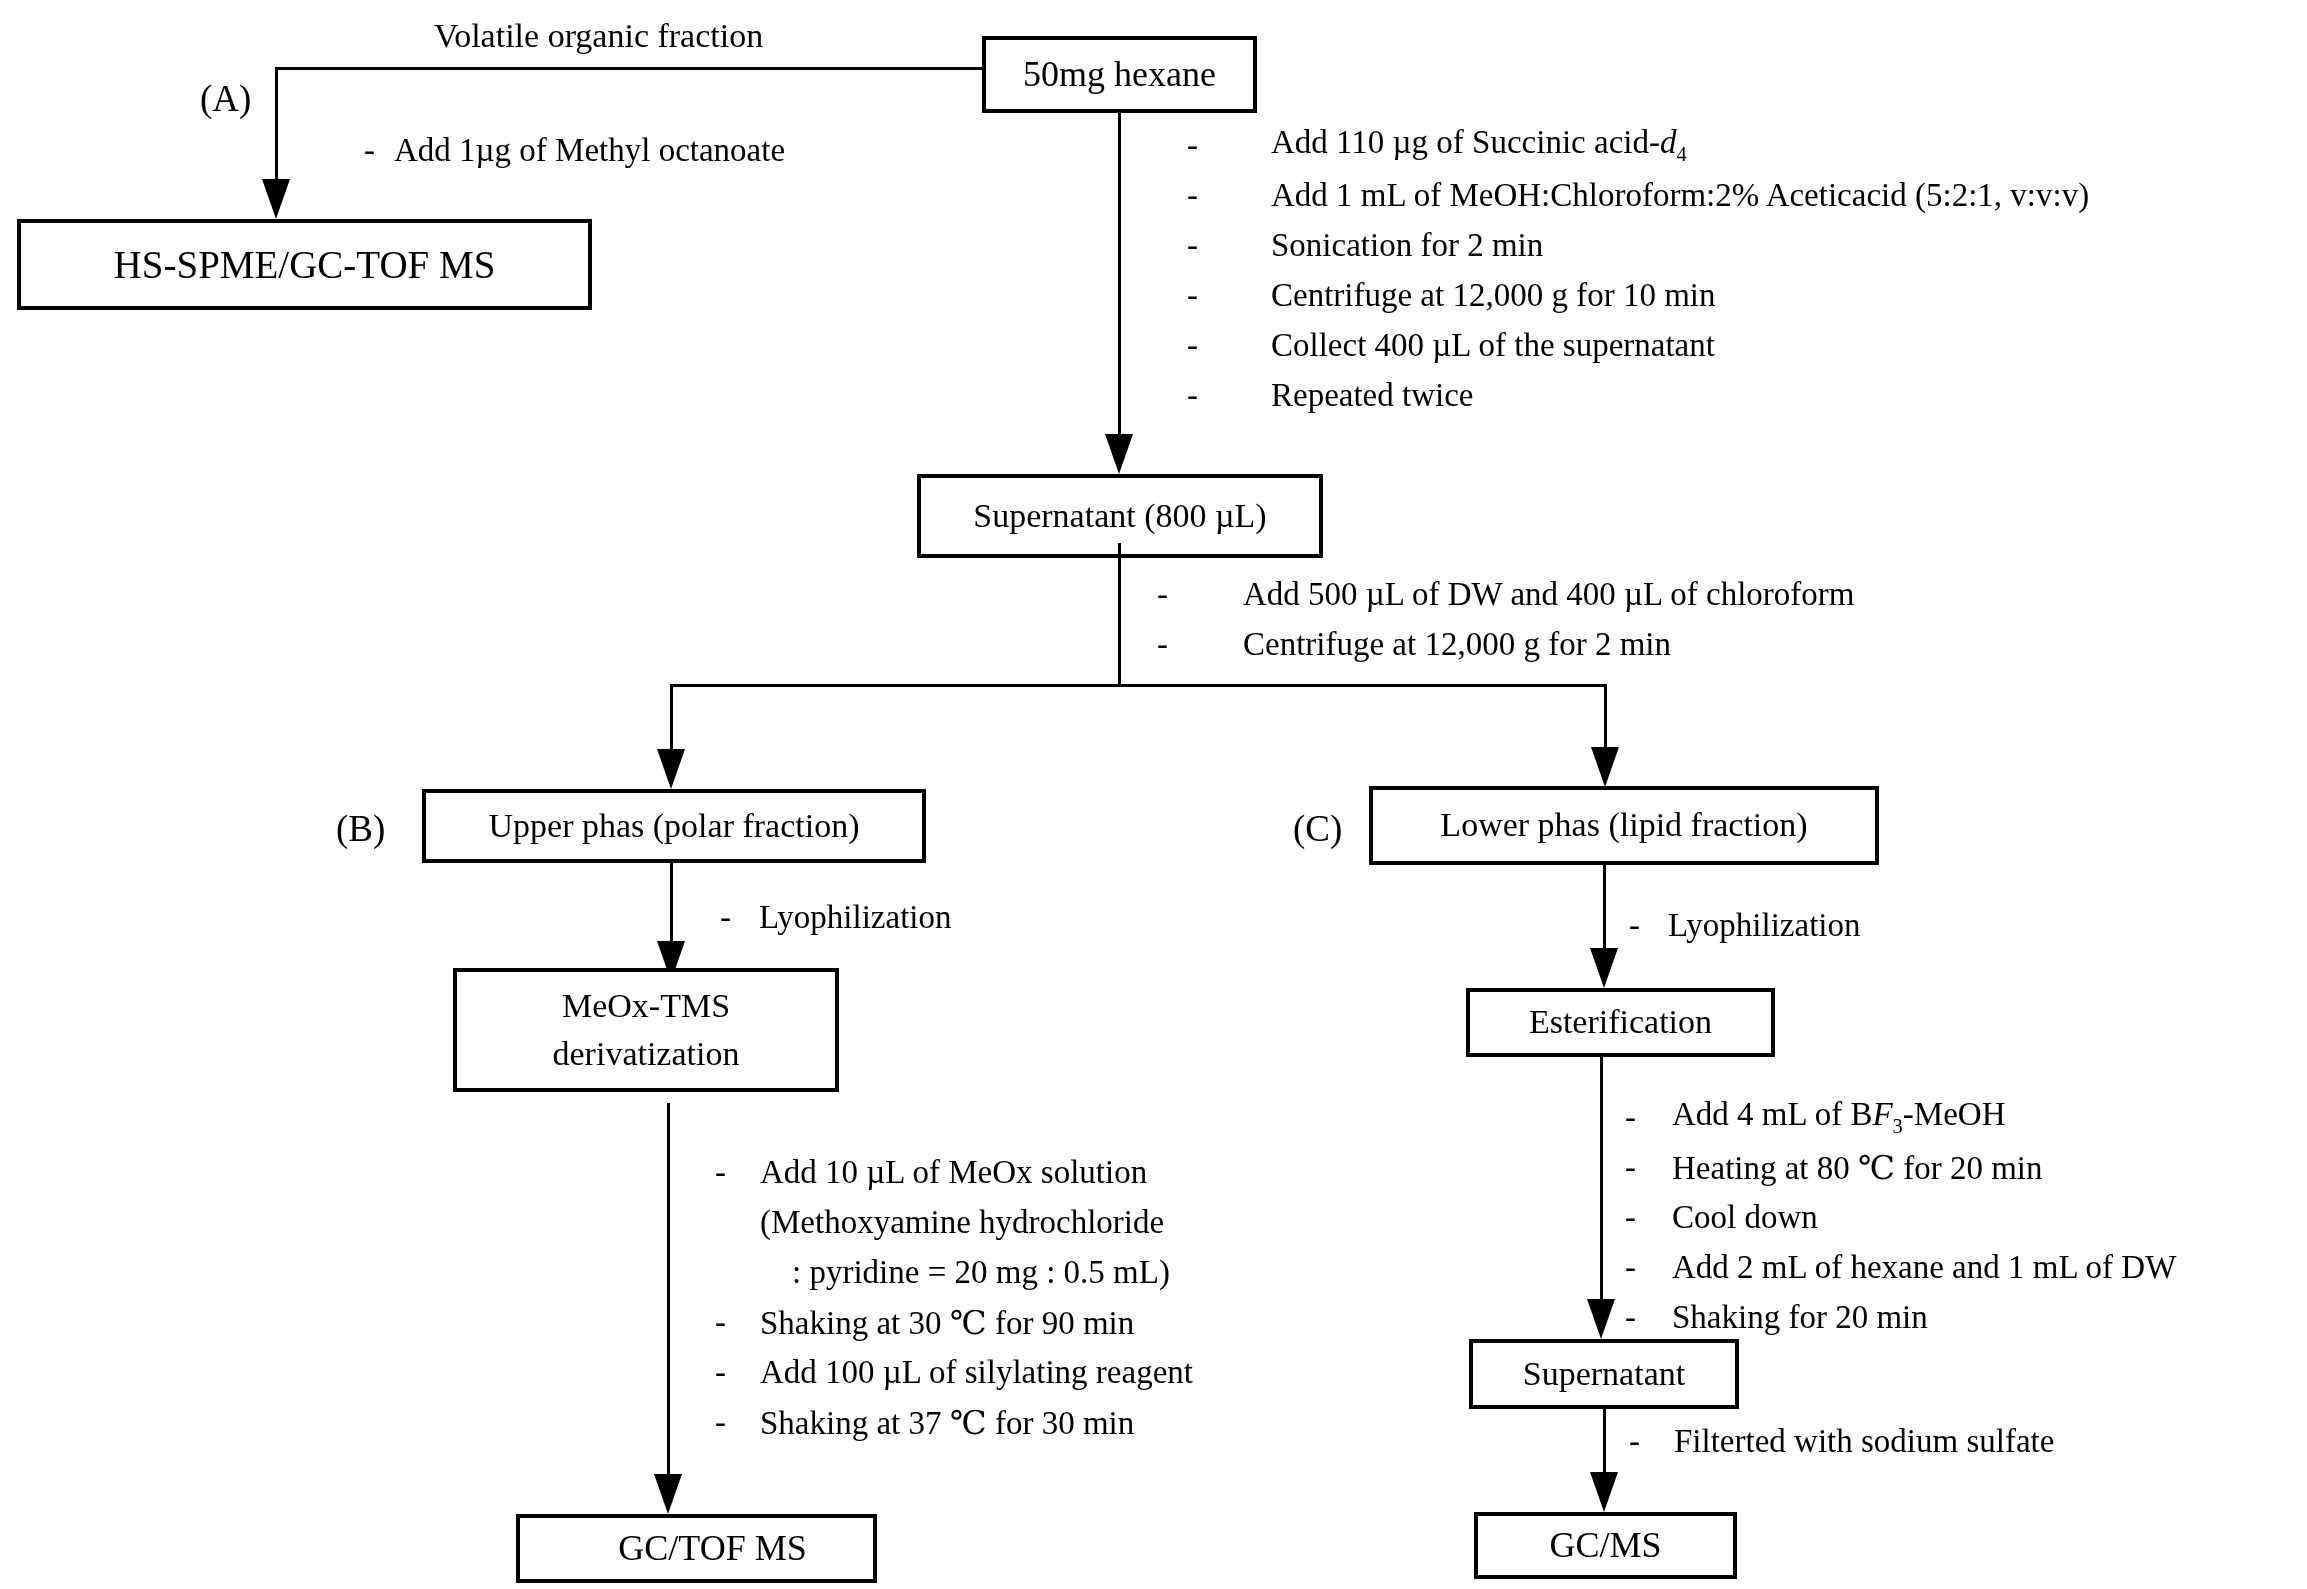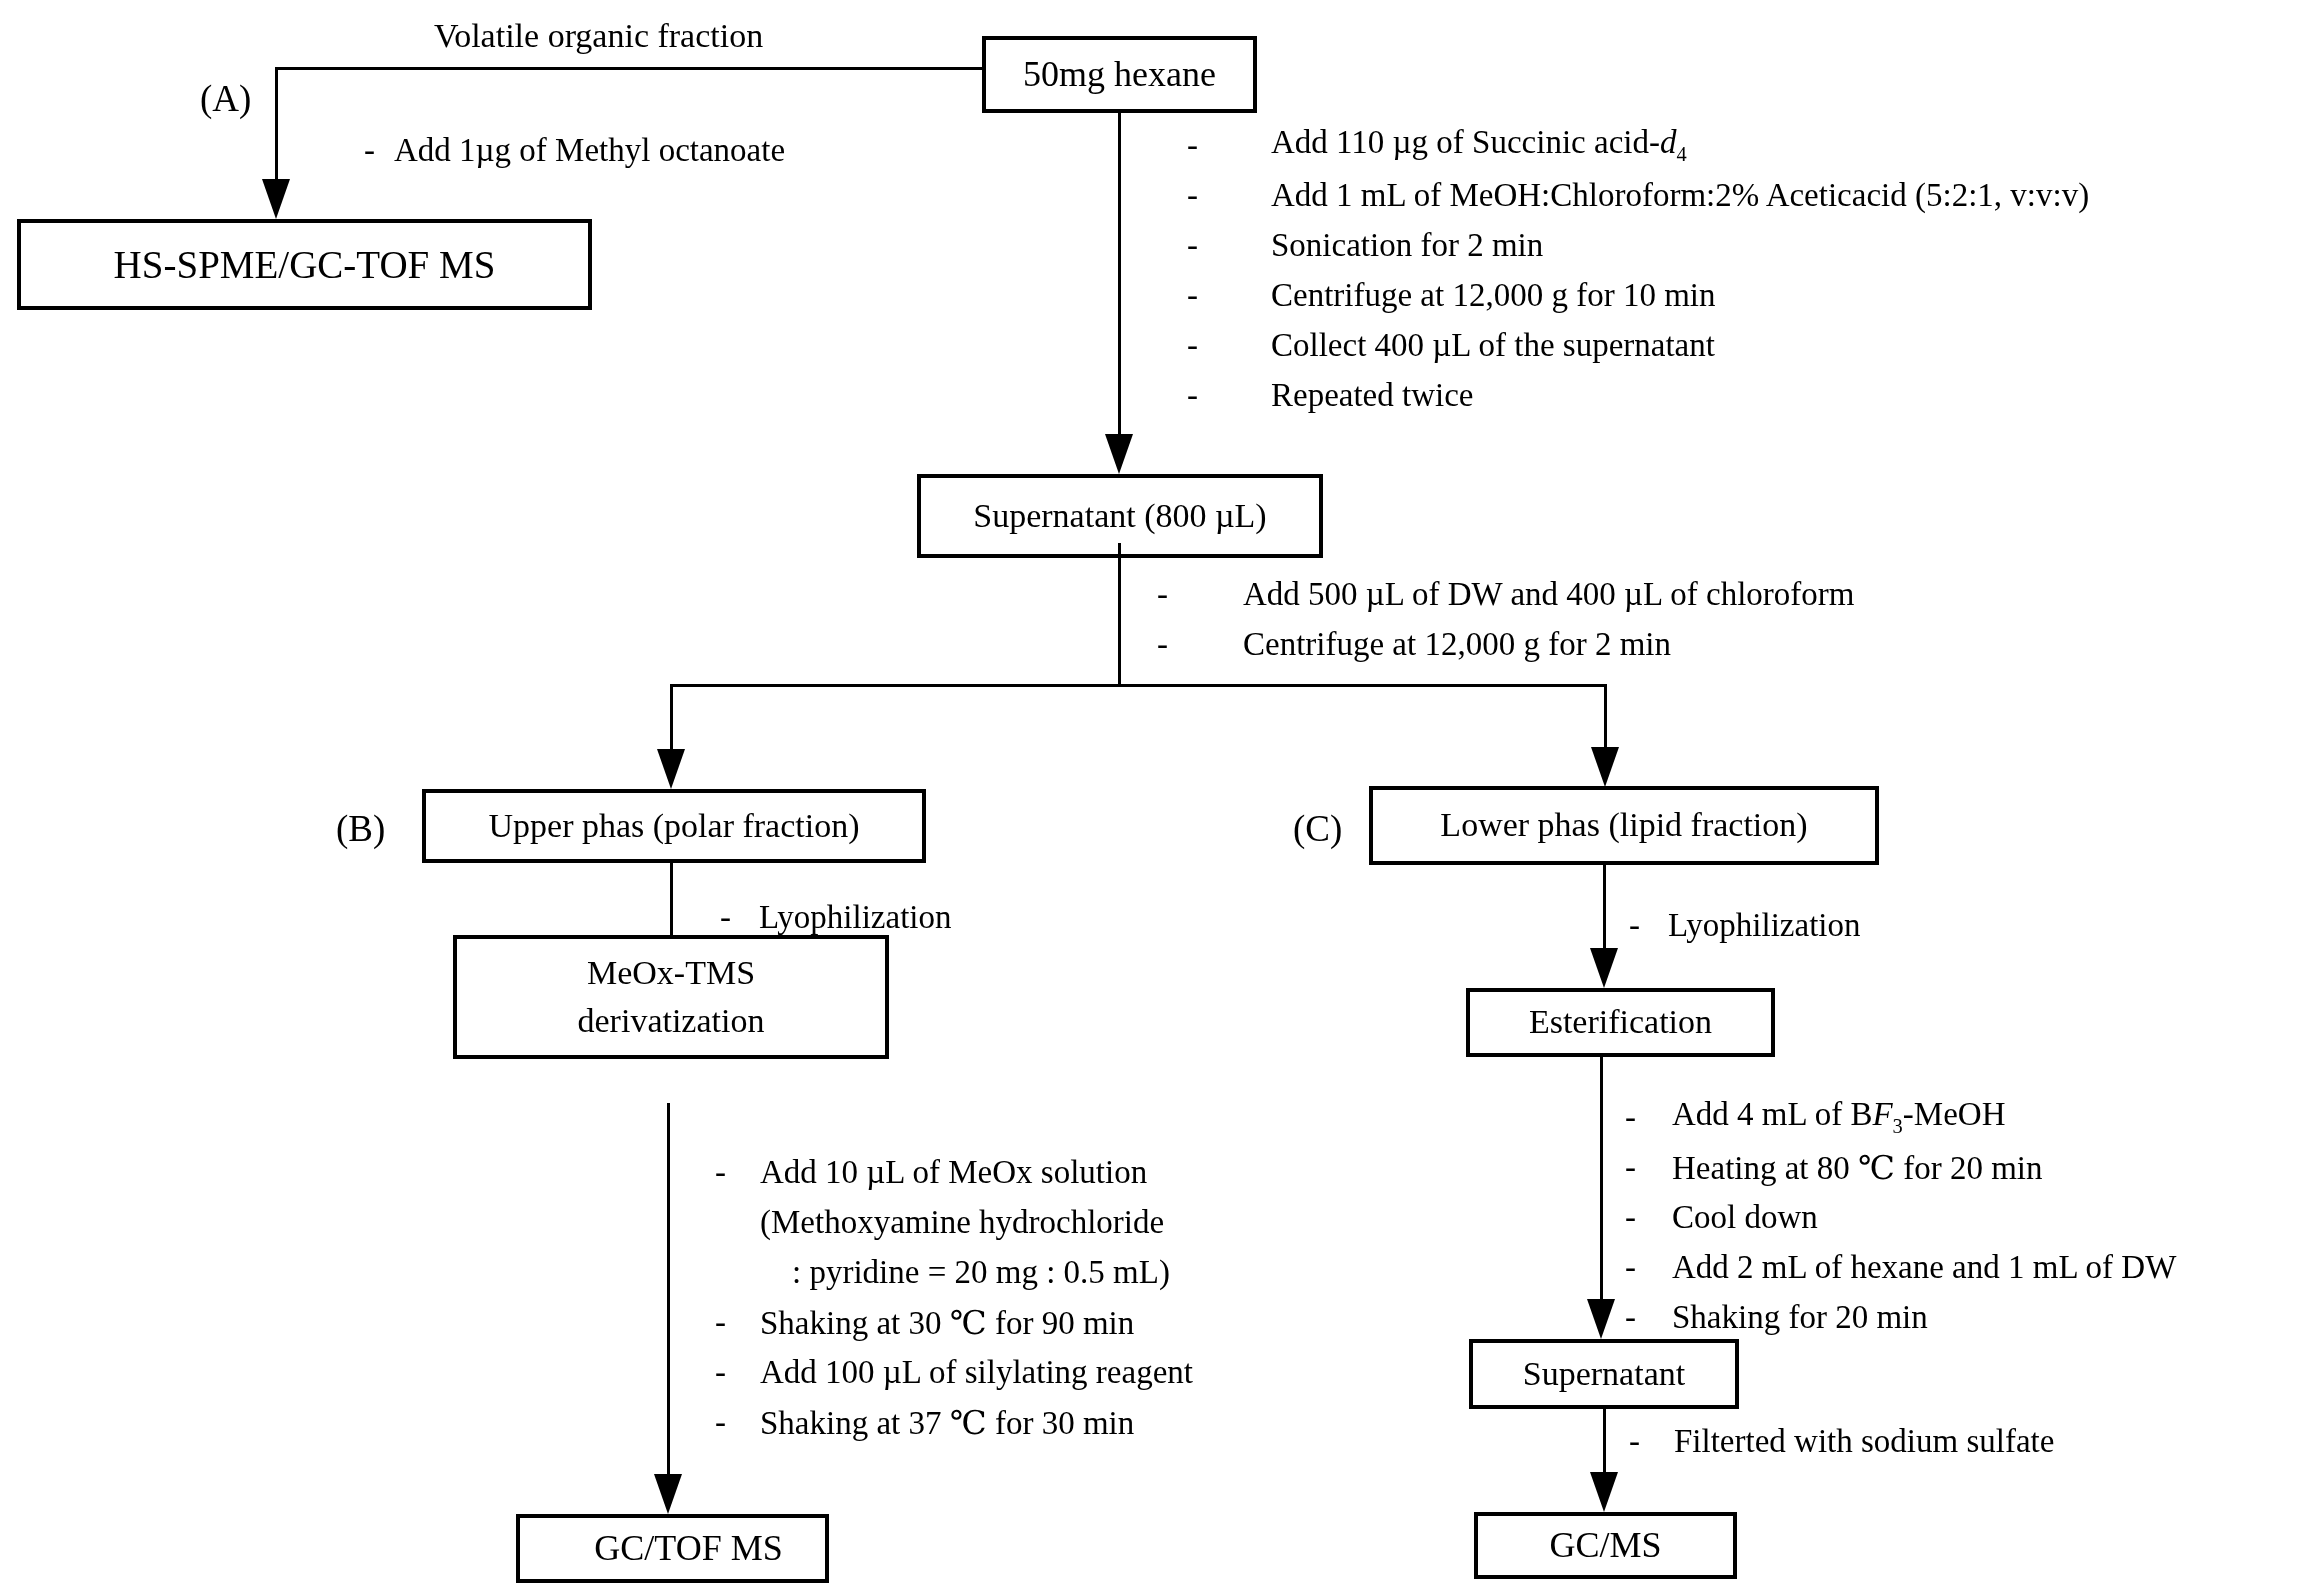--- a/index.html
+++ b/index.html
@@ -126,21 +126,21 @@
   </div>
 
   <div class="vline" style="left:670px; top:862px; height:80px;"></div>
   <div class="arr" style="left:657px; top:941px;"></div>
 
   <div class="note" style="left:720px; top:899px;">
     <span class="dash dw-54">-</span>
     <span>Lyophilization</span>
   </div>
 
-  <div class="box" style="left:453px; top:935px; width:436px; height:124px; font-size:34px;text-align:right;">
+  <div class="box" style="left:453px; top:968px; width:386px; height:124px; font-size:34px;text-align:right;">
     <span>MeOx-TMS</span>
     <span>derivatization</span>
   </div>
 
   <div class="vline" style="left:667px; top:1103px; height:372px;"></div>
   <div class="arr" style="left:654px; top:1474px;"></div>
 
   <div class="list" style="left:715px; top:1147px;">
     <div class="row">
       <span class="dcol dw-64">-</span>
@@ -161,21 +161,21 @@
     <div class="row">
       <span class="dcol dw-64">-</span>
       <span>Add 100 µL of silylating reagent</span>
     </div>
     <div class="row">
       <span class="dcol dw-64">-</span>
       <span>Shaking at 37 ℃ for 30 min</span>
     </div>
   </div>
 
-  <div class="box" style="left:516px; top:1514px; width:313px; height:69px;padding-left:32px;">
+  <div class="box" style="left:516px; top:1514px; width:361px; height:69px;padding-left:32px;">
     <span>GC/TOF MS</span>
   </div>
 
   <div class="lbl" style="left:1293px; top:807px;">(C)</div>
 
   <div class="box" style="left:1369px; top:786px; width:510px; height:79px; font-size:34px;">
     <span>Lower phas (lipid fraction)</span>
   </div>
 
   <div class="vline" style="left:1603px; top:864px; height:85px;"></div>

